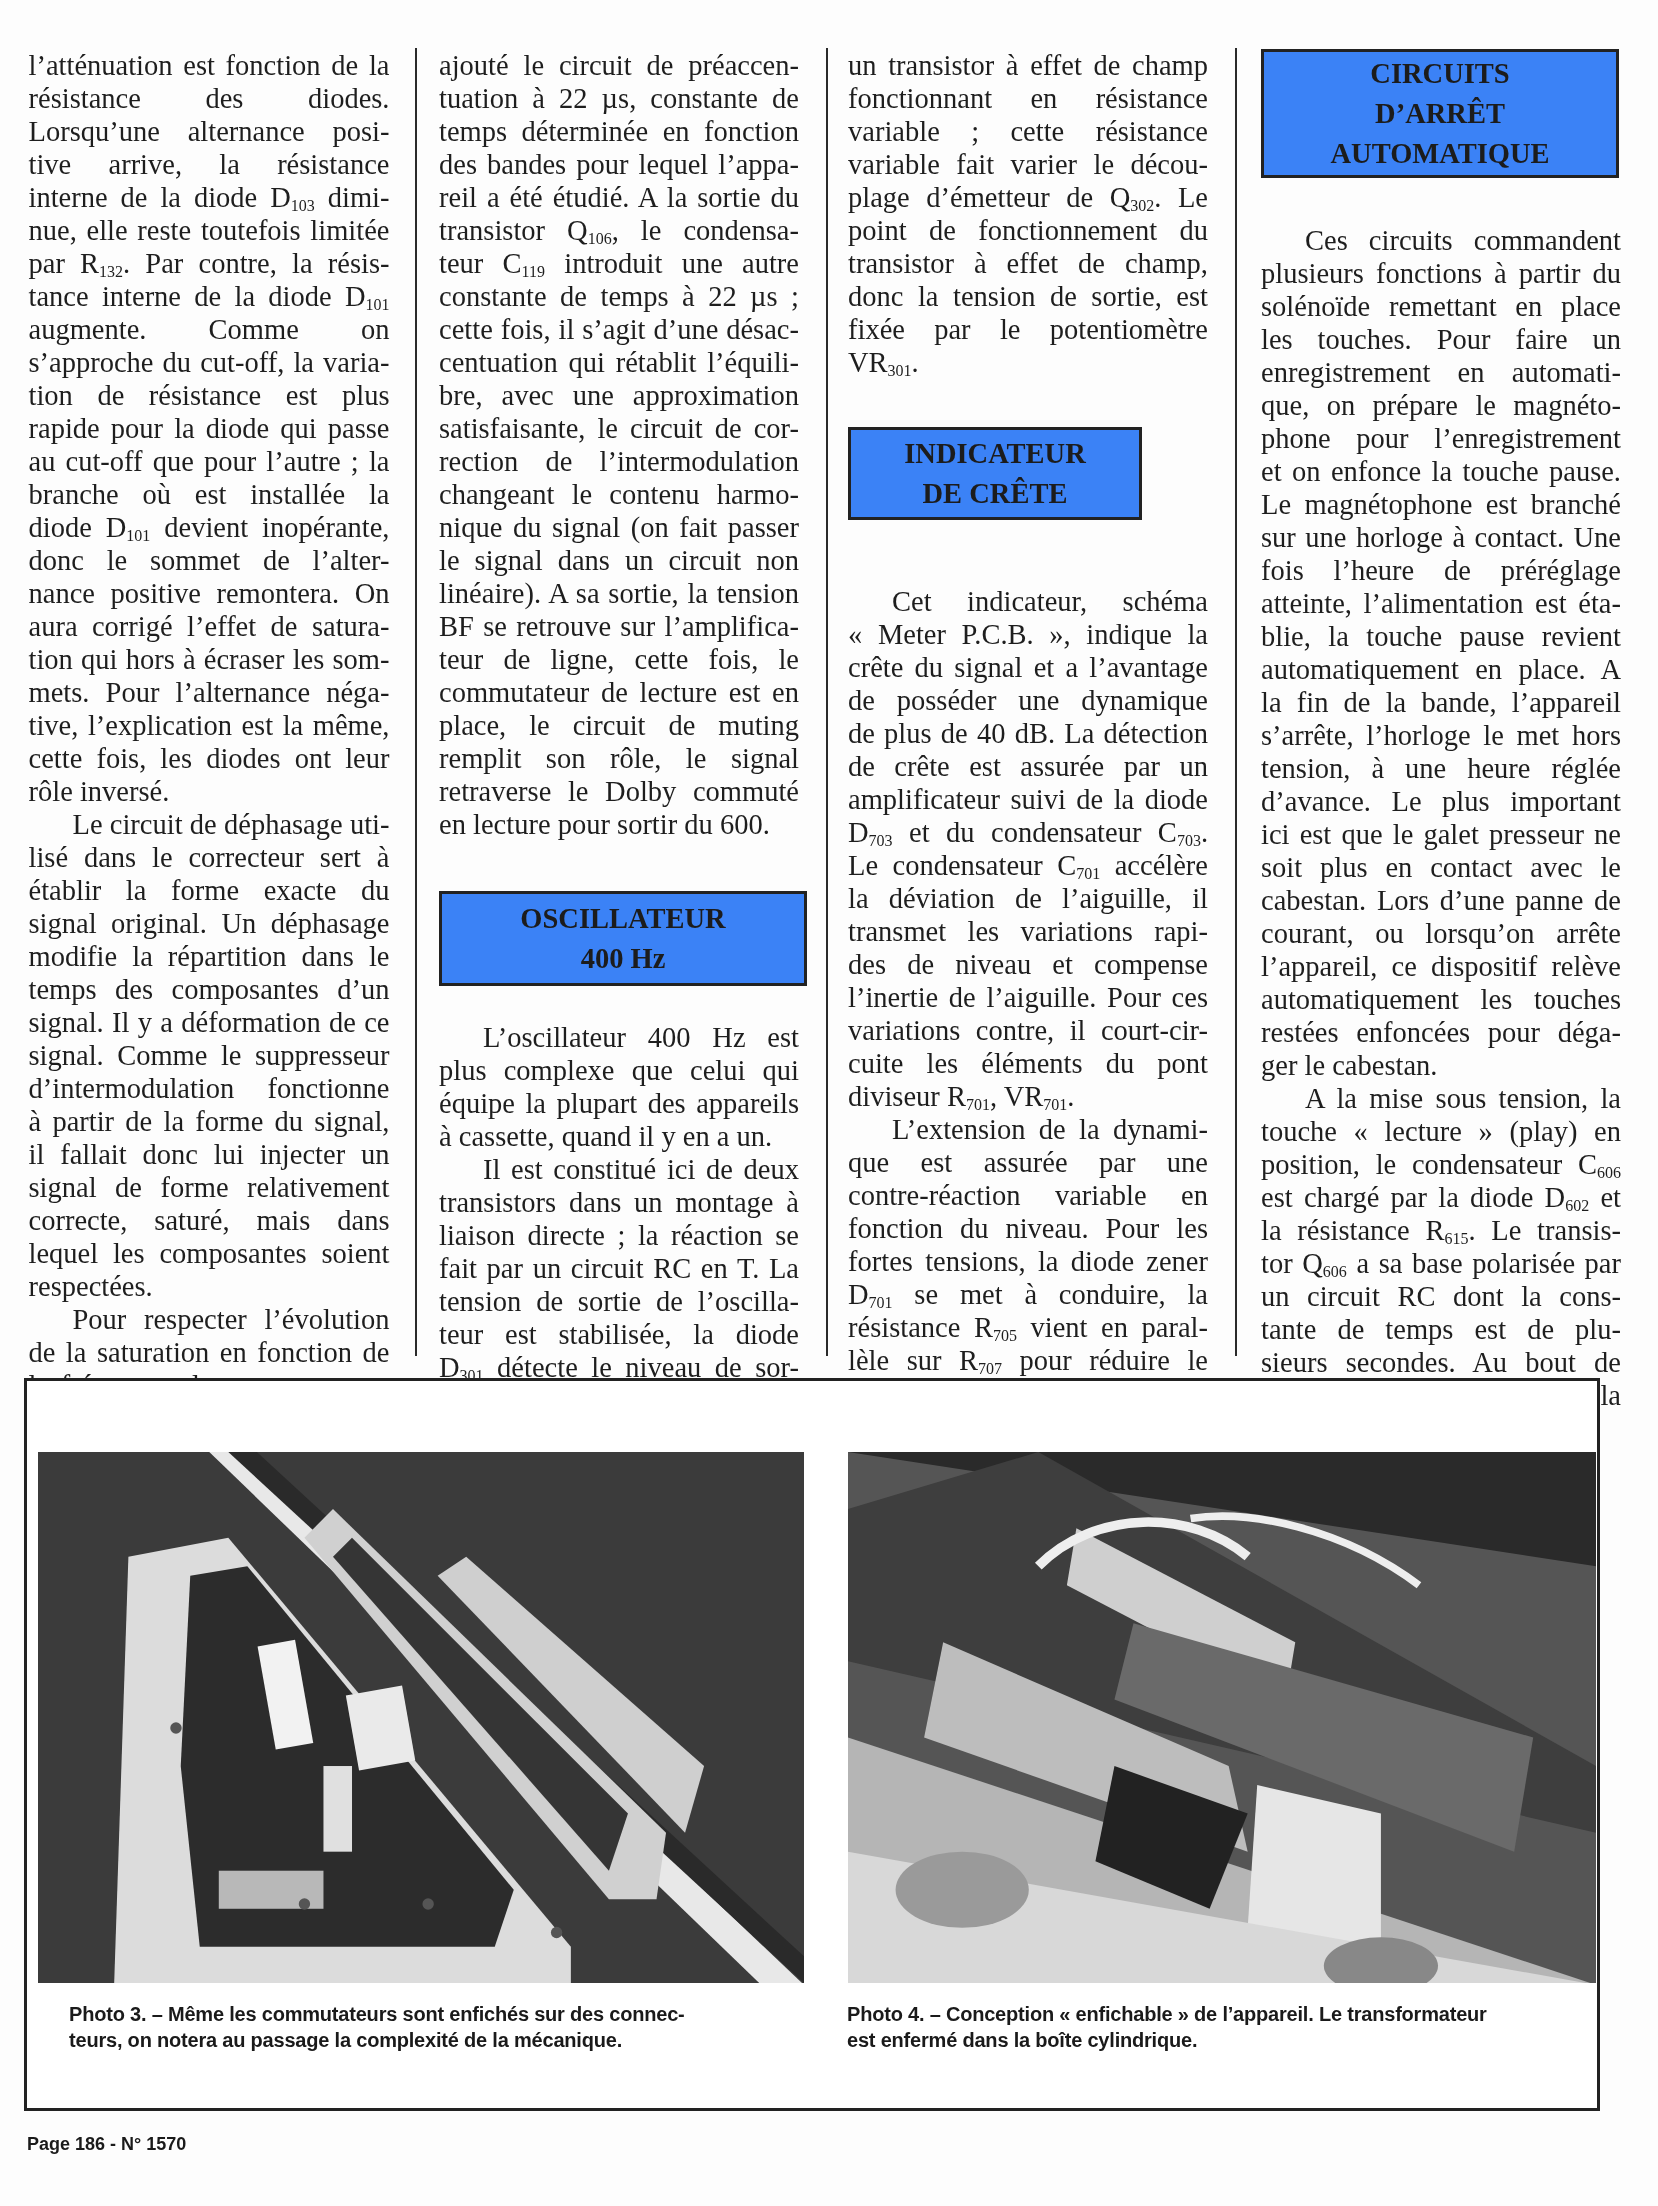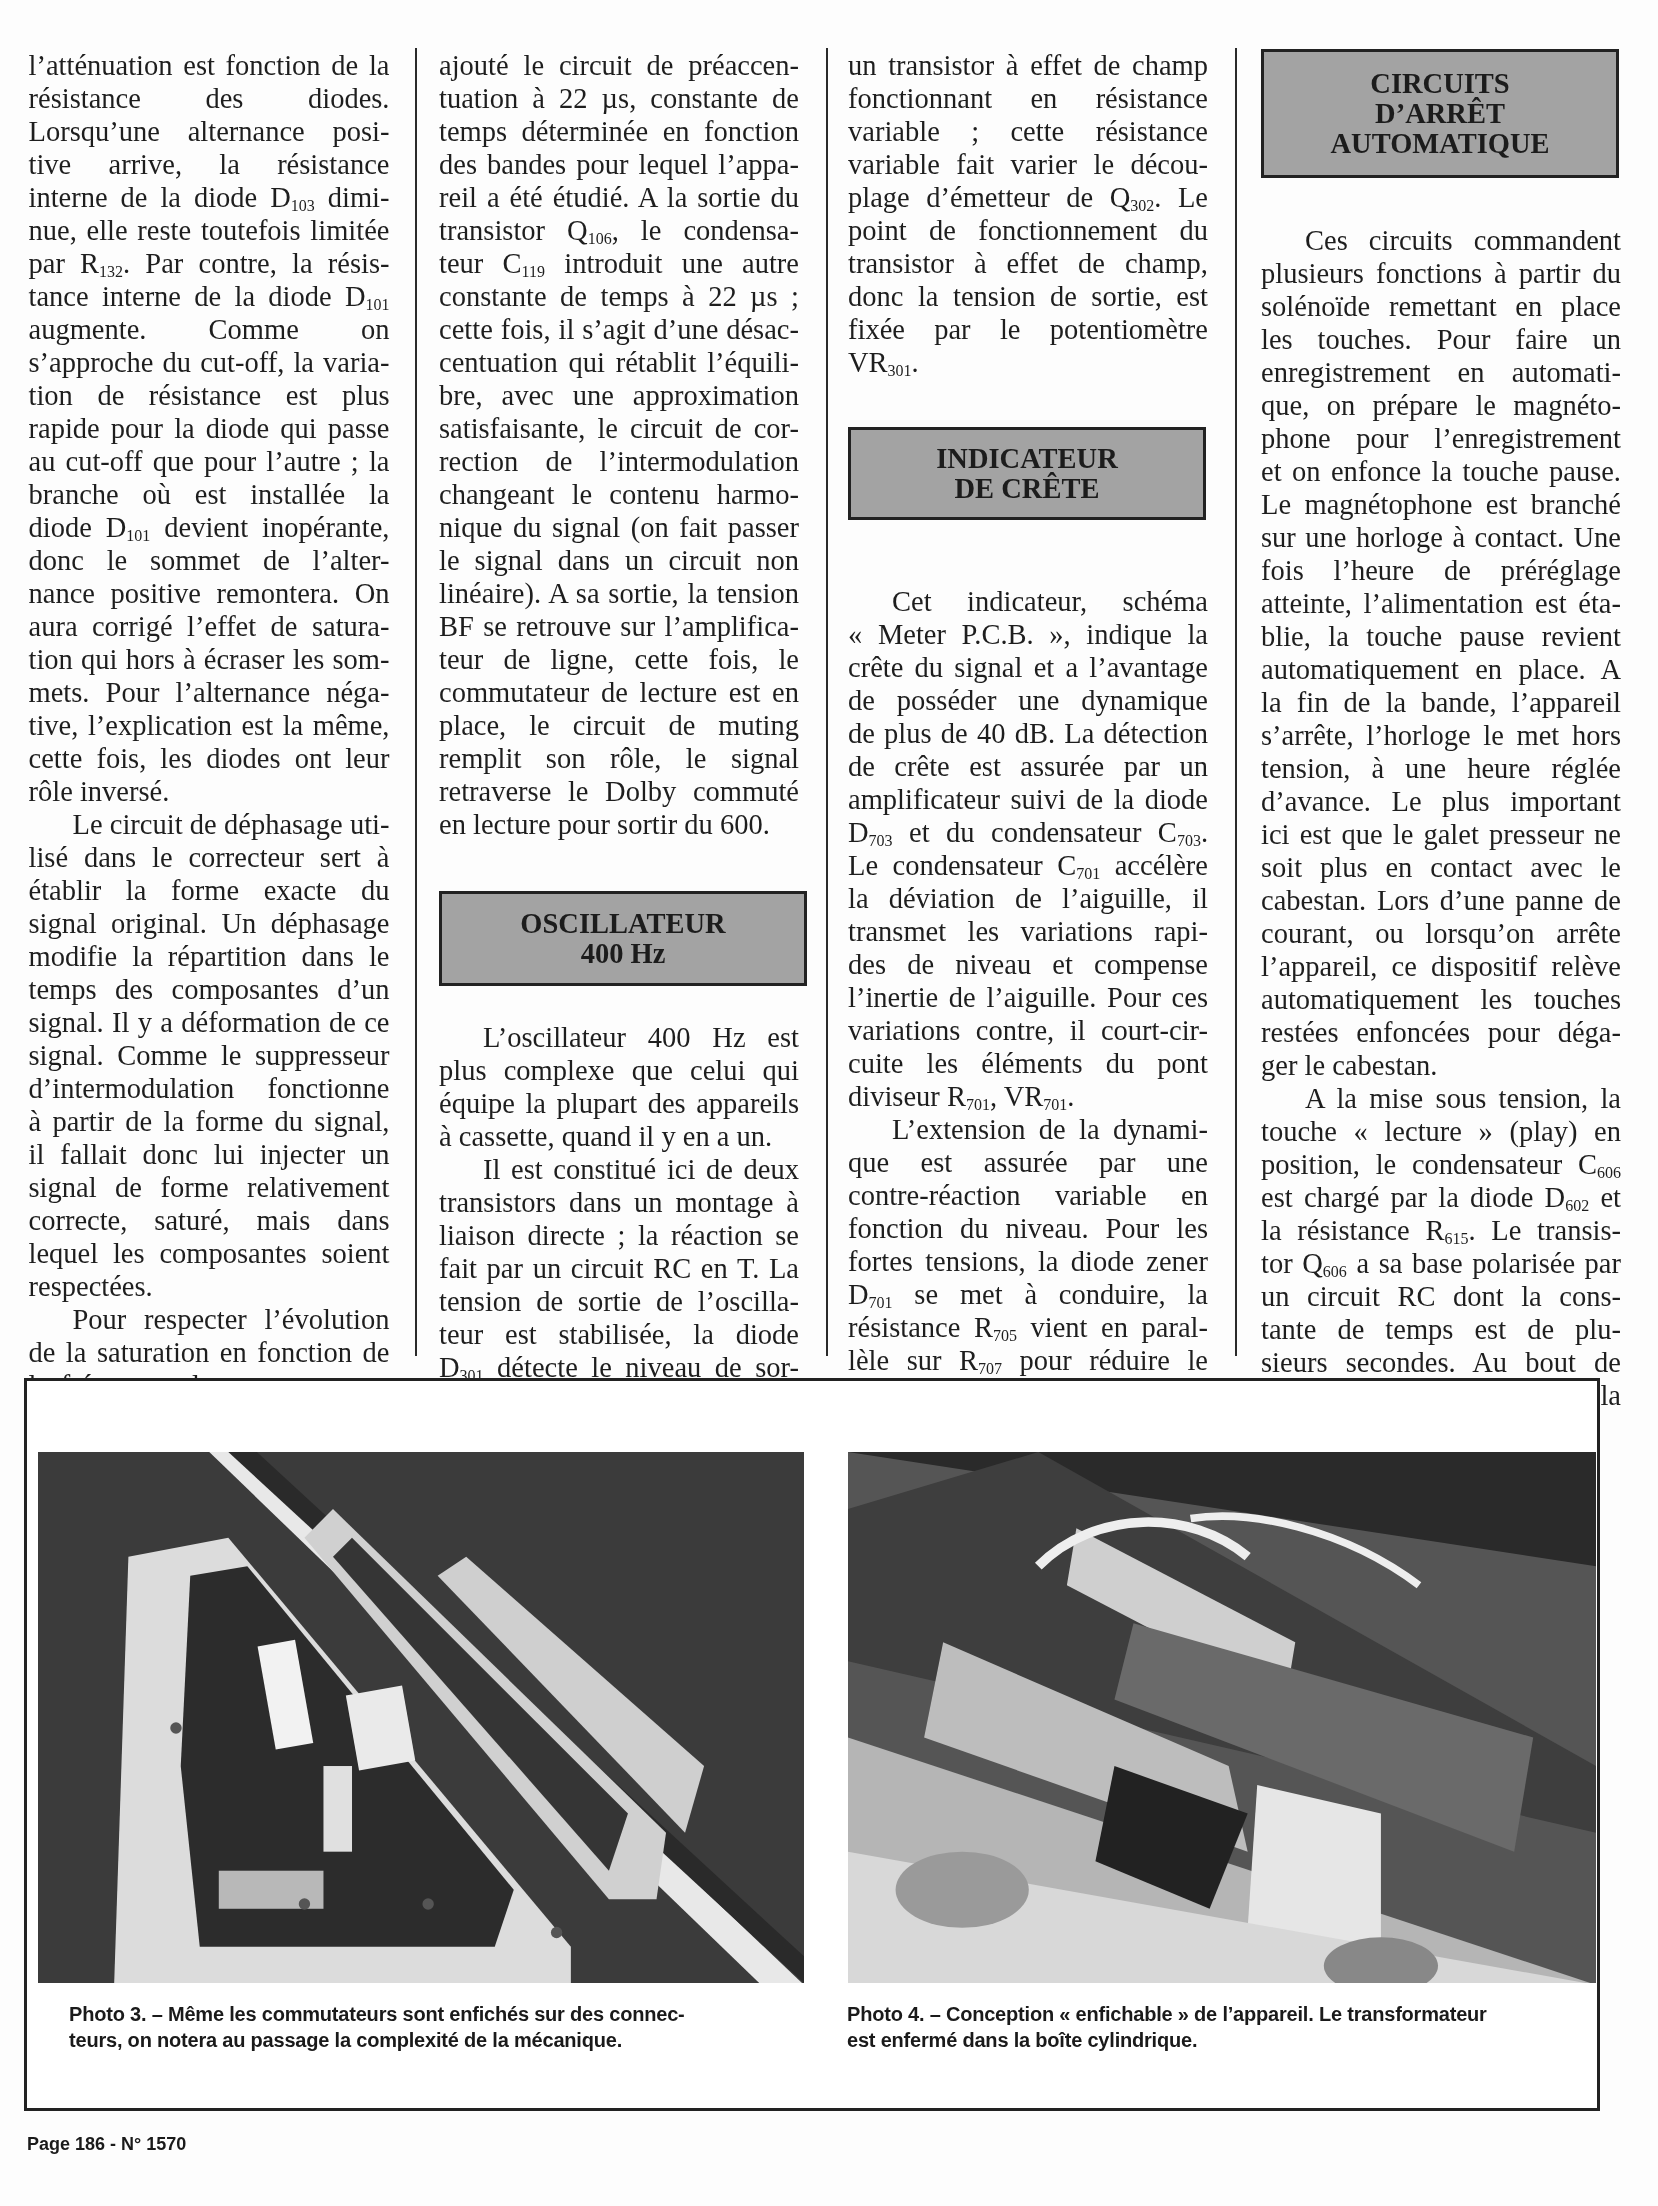--- a/index.html
+++ b/index.html
@@ -8,23 +8,23 @@
   .col { position:absolute; top:49px; font-family:"Liberation Serif", "DejaVu Serif", serif; font-size:28.5px; line-height:33px; }
   .col .ln { display:block; height:33px; white-space:nowrap; text-align:justify; text-align-last:justify; overflow:visible; }
   .col .ln.last { text-align-last:left; }
   .col .ln.indent { padding-left:44px; }
   .col sub { font-size:16px; vertical-align:-3.8px; line-height:0; }
   #col1 { left:28.5px; width:361px; }
   #col2 { left:439px; width:360px; }
   #col3 { left:848px; width:360px; }
   #col4 { left:1261px; width:360px; }
   .rule { position:absolute; width:1.9px; background:#2a2a2a; }
-  .headbox { position:absolute; border:3.8px solid #222; box-sizing:border-box; background:#a3a3a3;
+  .headbox { position:absolute; border:3.8px solid #222; box-sizing:border-box; background:#3b82f6;
              font-family:"Liberation Serif", "DejaVu Serif", serif; font-weight:bold; font-size:28.5px;
-             line-height:29.5px; text-align:center; display:flex; flex-direction:column; justify-content:center; color:#1c1c1c; }
+             line-height:29.5px; text-align:center; display:flex; flex-direction:column; justify-content:center; color:#1c1c1c;gap:10px; }
   .spacer { display:block; }
   .frame { position:absolute; left:24px; top:1378px; width:1576px; height:733px; border:3.8px solid #222; box-sizing:border-box; background:#fff; }
   .photo { position:absolute; top:1452px; height:531px; overflow:hidden; background:#3a3a3a; }
   .photo svg { width:100%; height:100%; display:block; }
   .caption { position:absolute; font-family:"Liberation Sans", "DejaVu Sans", sans-serif; font-weight:bold; font-size:20px; line-height:26px; color:#1a1a1a; letter-spacing:-0.2px;margin-top:11px; }
   .footer { position:absolute; left:27px; top:2134px; font-family:"Liberation Sans", "DejaVu Sans", sans-serif; font-weight:bold; font-size:18px; color:#1a1a1a; }
 </style>
 </head>
 <body>
 
@@ -134,21 +134,21 @@
         <span class="ln">variable ; cette résistance</span>
         <span class="ln">variable fait varier le décou-</span>
         <span class="ln">plage d’émetteur de Q<sub>302</sub>. Le</span>
         <span class="ln">point de fonctionnement du</span>
         <span class="ln">transistor à effet de champ,</span>
         <span class="ln">donc la tension de sortie, est</span>
         <span class="ln">fixée par le potentiomètre</span>
         <span class="ln last">VR<sub>301</sub>.</span>
       </div>
     <span class="spacer" style="height:48px;"></span>
-    <div class="headbox" style="position:relative; width:358px; height:93px;">
+    <div class="headbox" style="position:relative; width:294px; height:93px;">
         <div>INDICATEUR</div>
         <div>DE CRÊTE</div>
       </div>
     <span class="spacer" style="height:65px;"></span>
     <div>
         <span class="ln indent">Cet indicateur, schéma</span>
         <span class="ln">« Meter P.C.B. », indique la</span>
         <span class="ln">crête du signal et a l’avantage</span>
         <span class="ln">de posséder une dynamique</span>
         <span class="ln">de plus de 40 dB. La détection</span>

